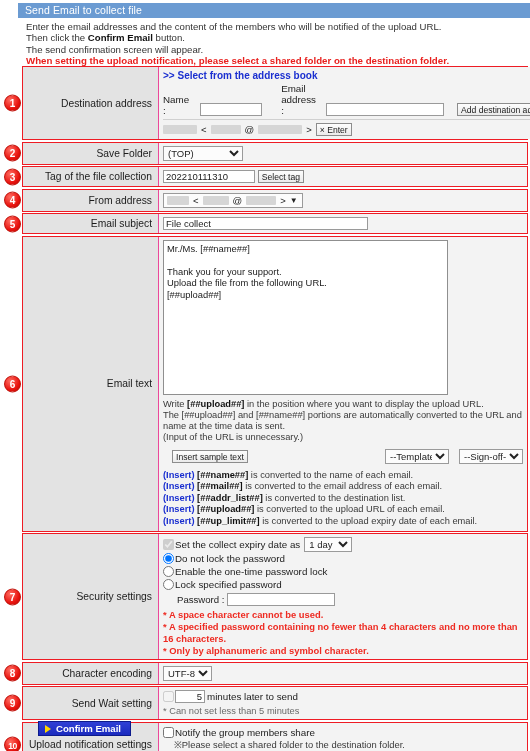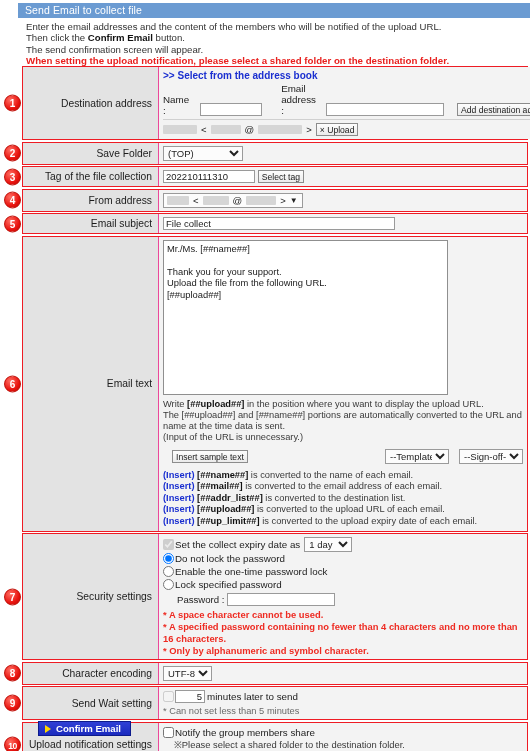--- a/index.html
+++ b/index.html
@@ -335,21 +335,21 @@
           <input type="text" style="width: 118px;" value="">
           <span class="btn" style="margin-left:3px">Add destination address</span>
         </div>
         <div class="addrline2">
           <span class="blurred" style="width:34px"></span>
           <span>&lt;</span>
           <span class="blurred" style="width:30px"></span>
           <span>@</span>
           <span class="blurred" style="width:44px"></span>
           <span>&gt;</span>
-          <span class="btn">× Upload</span>
+          <span class="btn">× Enter</span>
         </div>
       </div>
     </div>
 
     <div class="row">
       <div class="badge">2</div>
       <div class="lbl">Save Folder</div>
       <div class="fld">
         <div>
           <select style="width:80px">
@@ -383,21 +383,21 @@
           <span>&gt;</span>
           <span style="font-size:8px">▼</span>
         </div>
       </div>
     </div>
 
     <div class="row">
       <div class="badge">5</div>
       <div class="lbl">Email subject</div>
       <div class="fld">
-        <input type="text" style="width: 232px;" value="File collect">
+        <input type="text" style="width: 205px;" value="File collect">
       </div>
     </div>
 
     <div class="row">
       <div class="badge">6</div>
       <div class="lbl">Email text</div>
       <div class="fld">
         <textarea class="ta" style="">Mr./Ms. [##name##]
 
 Thank you for your support.

